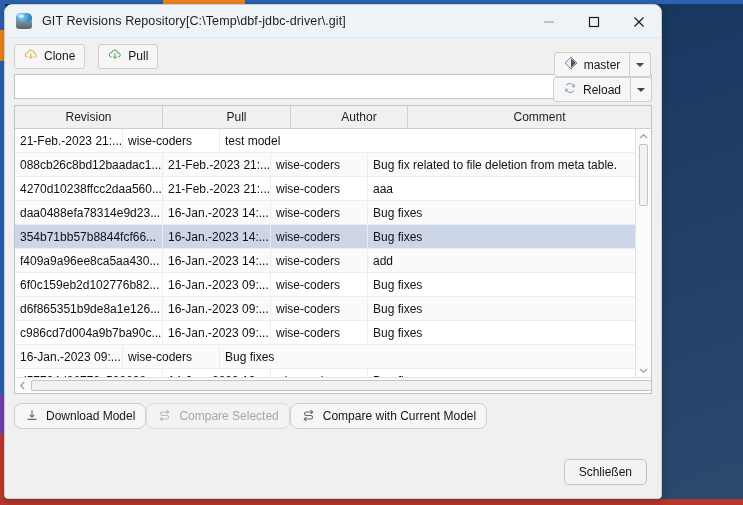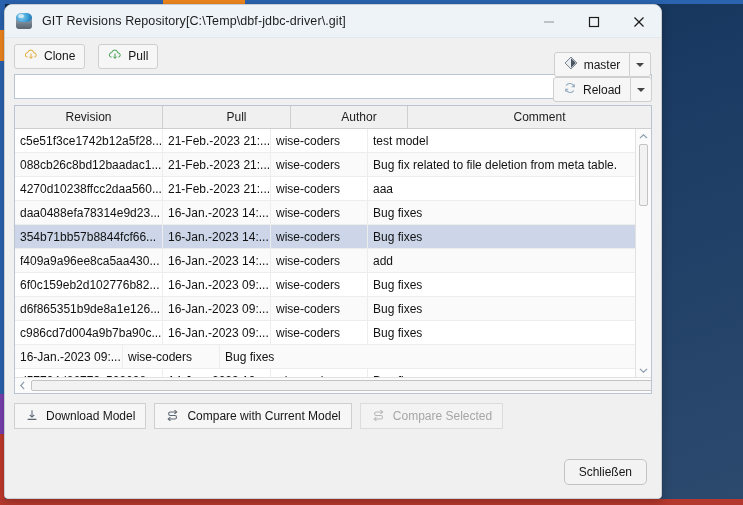--- a/index.html
+++ b/index.html
@@ -226,22 +226,22 @@
     cursor: default;
   }
 
   
   .actions {
     display: flex; align-items: center;
     padding: 9px 9px 0 9px;
   }
   .act-btn {
     height: 26px; border: 1px solid #cfcfcf; background: #f6f6f6;
-    border-radius: 0; display: inline-flex; align-items: center;
-    padding: 0 10px; margin-right: 8px;
+    border-radius: 8px; display: inline-flex; align-items: center;
+    padding: 0 10px; 
     font-size: 12px; color: #171717; white-space: nowrap; cursor: default;
   }
   .act-btn .lbl { margin-left: 7px; }
   .act-btn.disabled { color: #a6a6a6; border-color: #dcdcdc; background: #f3f3f3; }
 
   .footer {
     position: absolute; left: 0; right: 0; bottom: 0; height: 52px;
     display: flex; align-items: center; justify-content: flex-end;
     padding-right: 14px;
     background: #f0f0f0;
@@ -362,21 +362,20 @@
 
   <div class="table-panel">
     <div class="thead">
       <div class="th c-rev">Revision</div>
       <div class="th c-time">Pull</div>
       <div class="th c-auth">Author</div>
       <div class="th c-comm">Comment</div>
     </div>
     <div class="tbody" id="tbody">
         <div class="trow odd">
-          <div class="td c-rev">c5e51f3ce1742b12a5f28...</div>
           <div class="td c-time">21-Feb.-2023 21:...</div>
           <div class="td c-auth">wise-coders</div>
           <div class="td c-comm">test model</div>
         </div>
         <div class="trow even">
           <div class="td c-rev">088cb26c8bd12baadac1...</div>
           <div class="td c-time">21-Feb.-2023 21:...</div>
           <div class="td c-auth">wise-coders</div>
           <div class="td c-comm">Bug fix related to file deletion from meta table.</div>
         </div>
@@ -473,40 +472,40 @@
       <span>
         <svg width="14" height="14" viewBox="0 0 16 16">
           <line x1="8" y1="2.5" x2="8" y2="10" stroke="#5a6570" stroke-width="1.2"></line>
           <path d="M5.4 7.8 8 10.4 10.6 7.8" fill="none" stroke="#5a6570" stroke-width="1.2"></path>
           <line x1="3" y1="13" x2="13" y2="13" stroke="#5a6570" stroke-width="1.2"></line>
         </svg>
       </span>
       <span class="lbl">Download Model</span>
     </div>
 
+    <div class="act-btn disabled">
+      <span>
+        <svg width="15" height="14" viewBox="0 0 16 16">
+          <path d="M12.5 4.5H5.6a2 2 0 0 0 0 4h5a2 2 0 0 1 0 4H3.4" fill="none" stroke="#b8b8b8" stroke-width="1.2"></path>
+          <path d="M10.3 2.4 12.8 4.5 10.3 6.6" fill="none" stroke="#b8b8b8" stroke-width="1.2"></path>
+          <path d="M5.6 10.4 3.1 12.5 5.6 14.6" fill="none" stroke="#b8b8b8" stroke-width="1.2"></path>
+        </svg>
+      </span>
+      <span class="lbl">Compare Selected</span>
+    </div>
+
     <div class="act-btn">
       <span>
         <svg width="15" height="14" viewBox="0 0 16 16">
           <path d="M12.5 4.5H5.6a2 2 0 0 0 0 4h5a2 2 0 0 1 0 4H3.4" fill="none" stroke="#5a6570" stroke-width="1.2"></path>
           <path d="M10.3 2.4 12.8 4.5 10.3 6.6" fill="none" stroke="#5a6570" stroke-width="1.2"></path>
           <path d="M5.6 10.4 3.1 12.5 5.6 14.6" fill="none" stroke="#5a6570" stroke-width="1.2"></path>
         </svg>
       </span>
       <span class="lbl">Compare with Current Model</span>
     </div>
 
-    <div class="act-btn disabled">
-      <span>
-        <svg width="15" height="14" viewBox="0 0 16 16">
-          <path d="M12.5 4.5H5.6a2 2 0 0 0 0 4h5a2 2 0 0 1 0 4H3.4" fill="none" stroke="#b8b8b8" stroke-width="1.2"></path>
-          <path d="M10.3 2.4 12.8 4.5 10.3 6.6" fill="none" stroke="#b8b8b8" stroke-width="1.2"></path>
-          <path d="M5.6 10.4 3.1 12.5 5.6 14.6" fill="none" stroke="#b8b8b8" stroke-width="1.2"></path>
-        </svg>
-      </span>
-      <span class="lbl">Compare Selected</span>
-    </div>
-
   </div>
 
   <div class="footer">
     <div class="close-btn">Schließen</div>
   </div>
 </div>
 
 </body></html>

